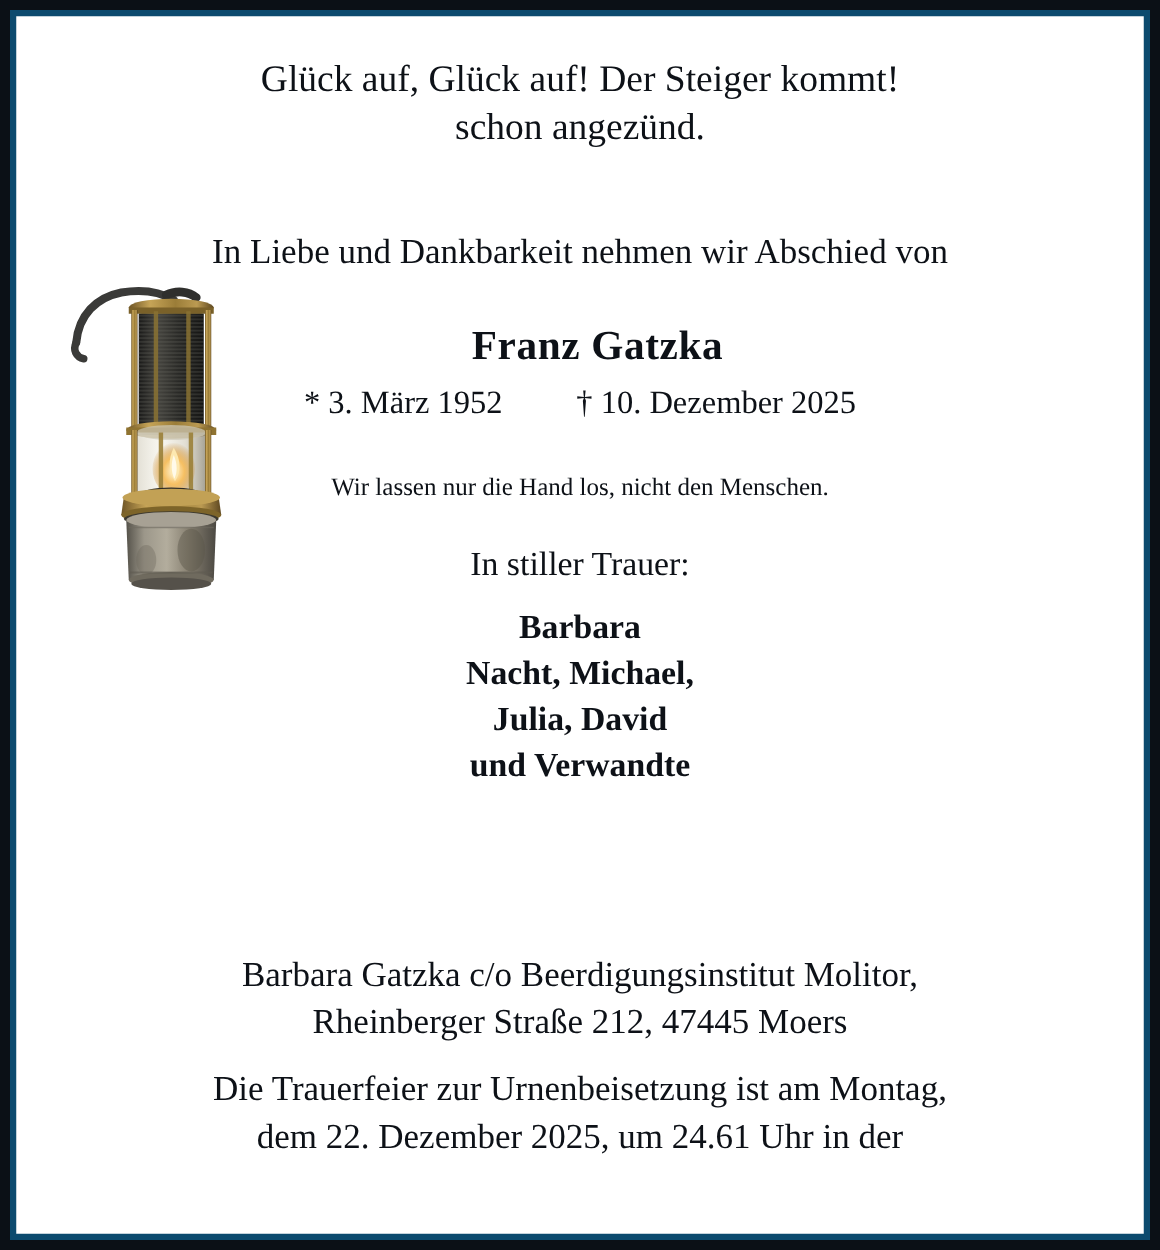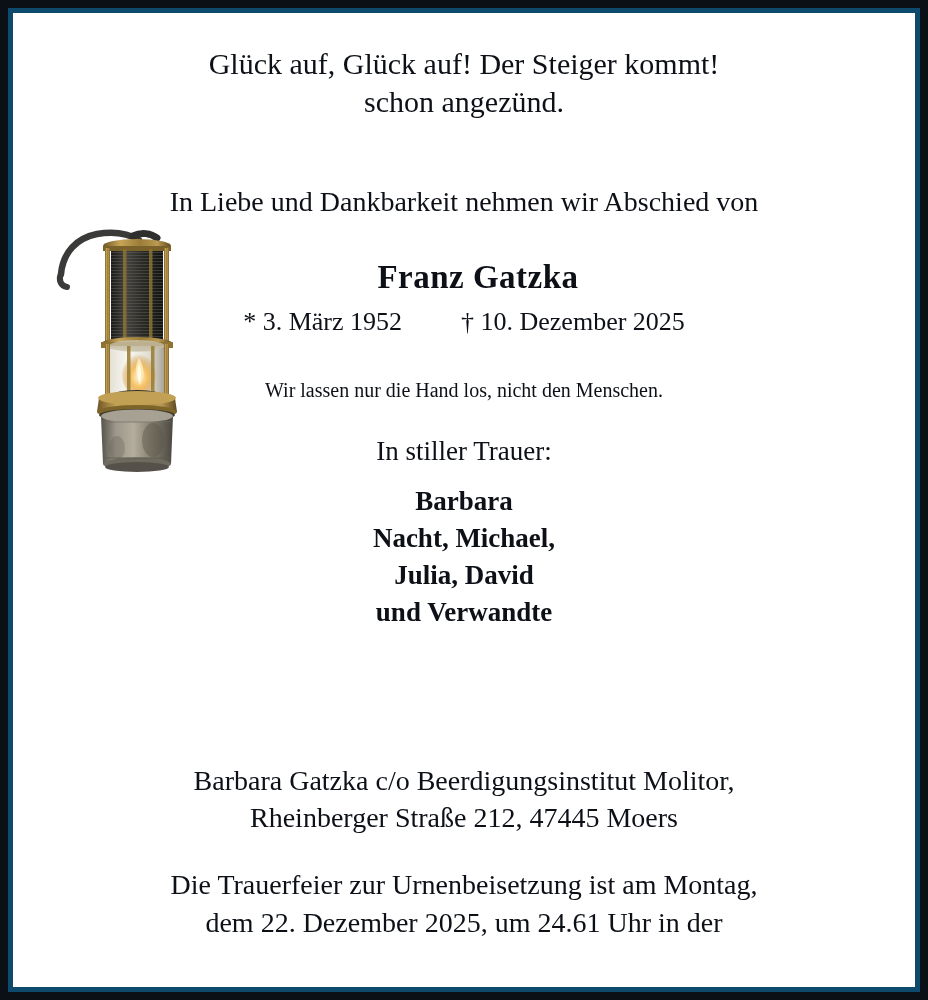--- a/index.html
+++ b/index.html
@@ -95,21 +95,20 @@
   .addr {
     top: 725px;
     font-size: 28px;
     line-height: 37px;
     margin-top: 24px;
   }
   .service {
     top: 840px;
     font-size: 28px;
     line-height: 38px;
-    margin-top: 13px;
   }
 </style>
 </head>
 <body>
 
 <div id="page">
   <div id="inner">
 
     <svg id="lamp" viewBox="0 0 160 260">
       <defs>

